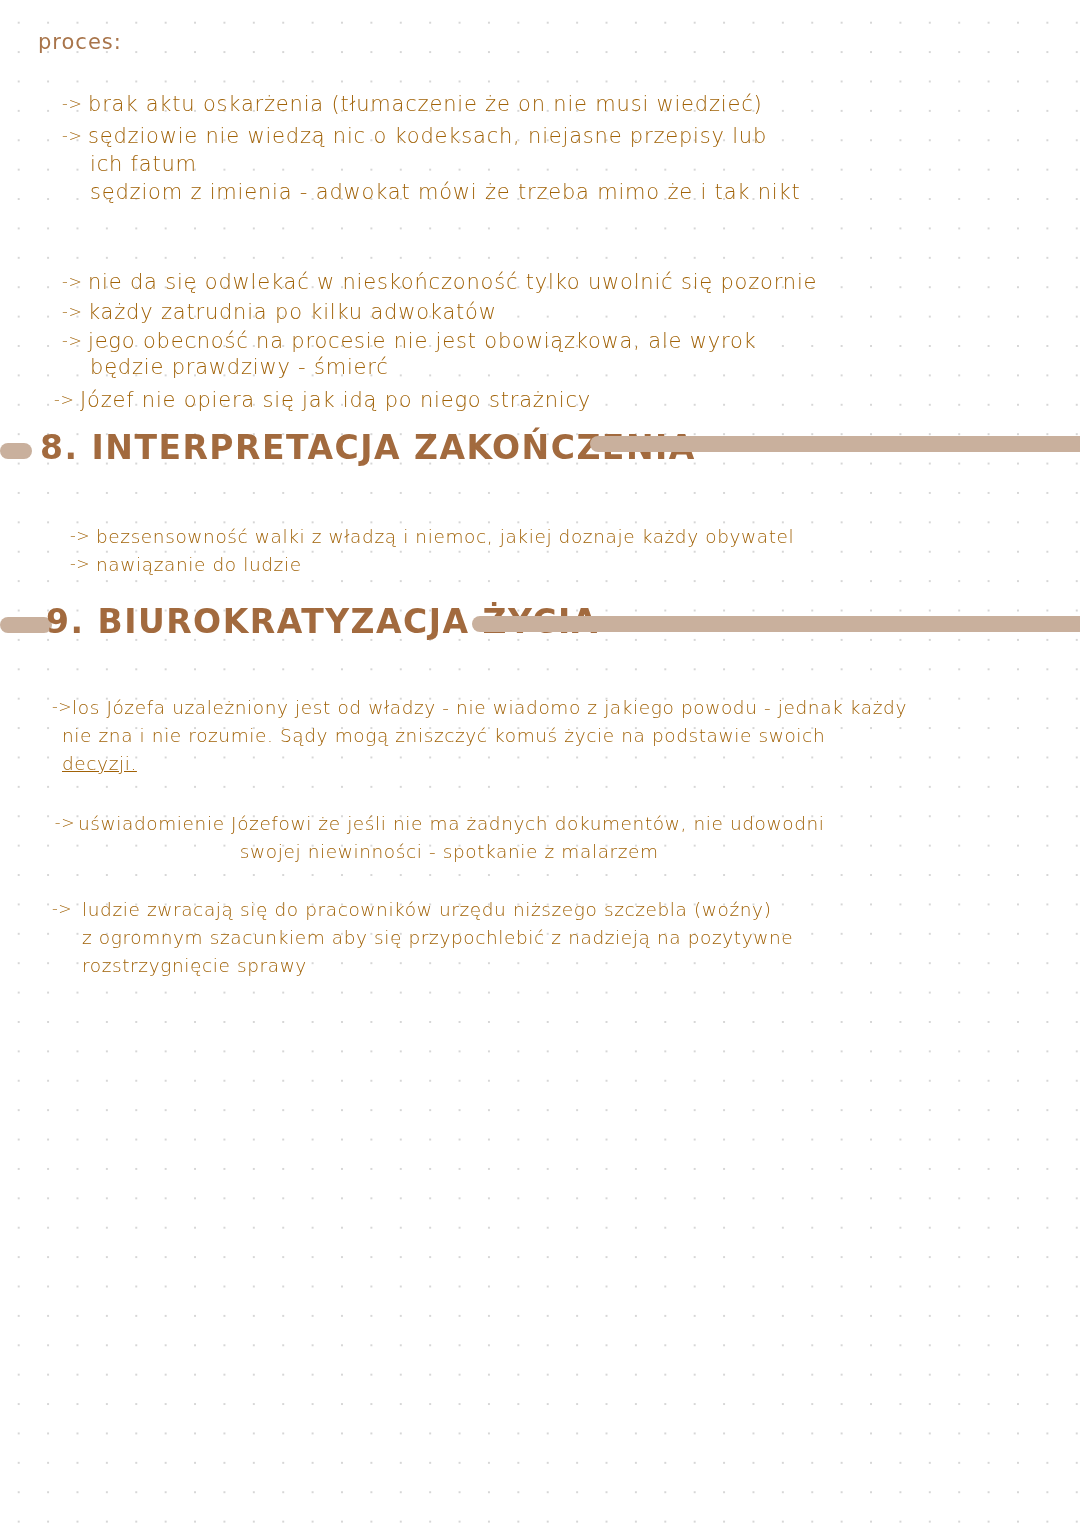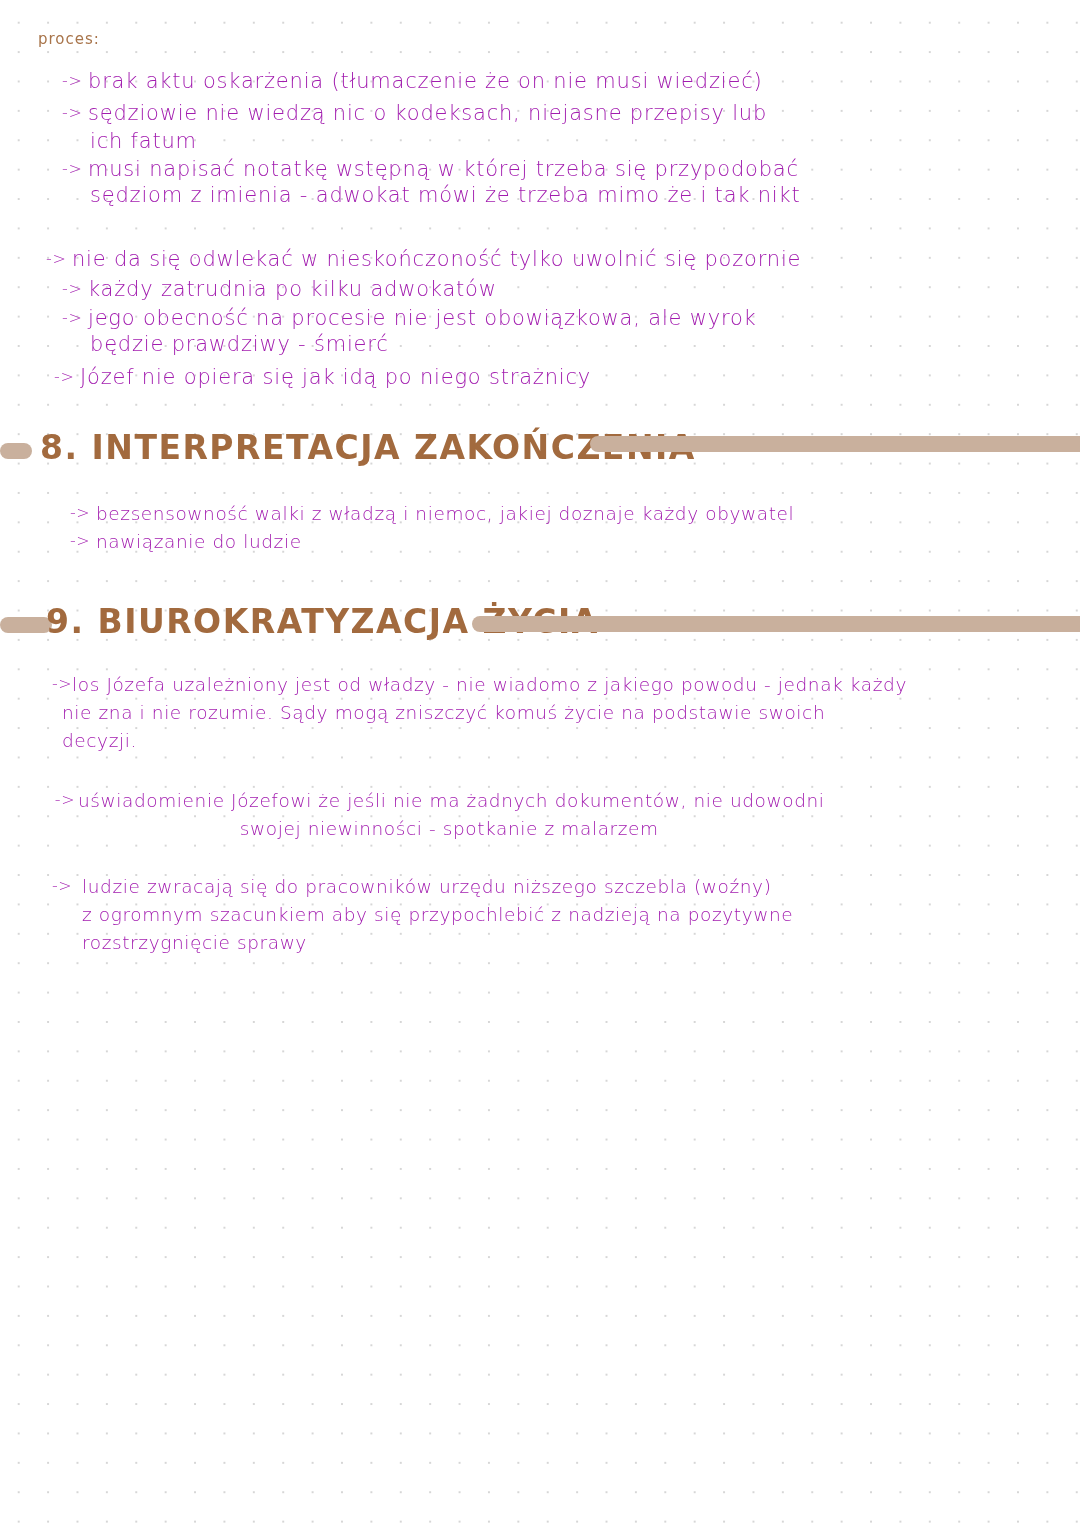--- a/index.html
+++ b/index.html
@@ -7,27 +7,27 @@
     width: 1080px; height: 1527px; position: relative; overflow: hidden;
     background-color: #ffffff;
     background-image: radial-gradient(circle, #d6d6d6 1.1px, transparent 1.4px);
     background-size: 29.4px 29.4px;
     background-position: 4px 8px;
     font-family: "DejaVu Sans", sans-serif;
     color: #1a1a1a;
   }
   .label-proces {
     position: absolute; left: 38px; top: 30px;
-    font-family: "DejaVu Sans", sans-serif; font-size: 15px; color: #a8744a;
+    font-family: "DejaVu Sans", sans-serif; font-size: 21px; color: #a8744a;
     letter-spacing: 1px;
   }
   .note {
     position: absolute; font-family: "DejaVu Sans", sans-serif;
-    font-size: 21px; line-height: 26px; color: #a21caf; white-space: nowrap;
-    letter-spacing: 0.8px; font-weight: 300;
+    font-size: 21px; line-height: 26px; color: #a16207; white-space: nowrap;
+    letter-spacing: 0.8px; font-weight: 300; margin-top: 23px;
   }
   .note.small { font-size: 18.5px; line-height: 28px; letter-spacing: 0.6px; }
   .arrow { display: inline-block; width: 26px; font-size: 16px; vertical-align: 2px; }
   .cont { padding-left: 28px; }
   .heading {
     position: absolute; font-family: "DejaVu Sans", sans-serif; font-weight: bold;
     color: #a26a3e; font-size: 33px; letter-spacing: 1.5px; white-space: nowrap;
   }
   .bar { position: absolute; height: 16px; border-radius: 8px; background: #c9b09d; }
 </style>
@@ -39,25 +39,24 @@
 <div class="note" style="left:62px; top:68px;">
   <span class="arrow">-&gt;</span><span>brak aktu oskarżenia (tłumaczenie że on nie musi wiedzieć)</span>
 </div>
 
 <div class="note" style="left:62px; top:100px;">
   <div><span class="arrow">-&gt;</span><span>sędziowie nie wiedzą nic o kodeksach, niejasne przepisy lub</span></div>
   <div class="cont" style="margin-top:2px;">ich fatum</div>
 </div>
 
 <div class="note" style="left:62px; top:156px;">
-  <div><span class="arrow">-&gt;</span><span>musi napisać notatkę wstępną w której trzeba się przypodobać</span></div>
   <div class="cont">sędziom z imienia - adwokat mówi że trzeba mimo że i tak nikt</div>
 </div>
 
-<div class="note" style="left:46px; top:246px;">
+<div class="note" style="left:62px; top:246px;">
   <span class="arrow">-&gt;</span><span>nie da się odwlekać w nieskończoność tylko uwolnić się pozornie</span>
 </div>
 
 <div class="note" style="left:62px; top:276px;">
   <span class="arrow">-&gt;</span><span>każdy zatrudnia po kilku adwokatów</span>
 </div>
 
 <div class="note" style="left:62px; top:305px;">
   <div><span class="arrow">-&gt;</span><span>jego obecność na procesie nie jest obowiązkowa, ale wyrok</span></div>
   <div class="cont">będzie prawdziwy - śmierć</div>
@@ -78,21 +77,21 @@
   <span class="arrow">-&gt;</span><span>nawiązanie do ludzie</span>
 </div>
 
 <div class="bar" style="left:0; top:617px; width:52px;"></div>
 <div class="heading" style="left:46px; top:602px;">9. BIUROKRATYZACJA ŻYCIA</div>
 <div class="bar" style="left:472px; top:616px; width:620px;"></div>
 
 <div class="note small" style="left:52px; top:670px;">
   <div><span class="arrow" style="width:20px;">-&gt;</span><span>los Józefa uzależniony jest od władzy - nie wiadomo z jakiego powodu - jednak każdy</span></div>
   <div style="padding-left:10px;">nie zna i nie rozumie. Sądy mogą zniszczyć komuś życie na podstawie swoich</div>
-  <div style="padding-left:10px;">decyzji.</div>
+  <div style="padding-left:10px;text-decoration:underline;">decyzji.</div>
 </div>
 
 <div class="note small" style="left:52px; top:786px;text-align:center;">
   <div><span class="arrow" style="width:26px;">-&gt;</span><span>uświadomienie Józefowi że jeśli nie ma żadnych dokumentów, nie udowodni</span></div>
   <div style="padding-left:22px;">swojej niewinności - spotkanie z malarzem</div>
 </div>
 
 <div class="note small" style="left:52px; top:872px;">
   <div><span class="arrow" style="width:30px;">-&gt;</span><span>ludzie zwracają się do pracowników urzędu niższego szczebla (woźny)</span></div>
   <div style="padding-left:30px;">z ogromnym szacunkiem aby się przypochlebić z nadzieją na pozytywne</div>

